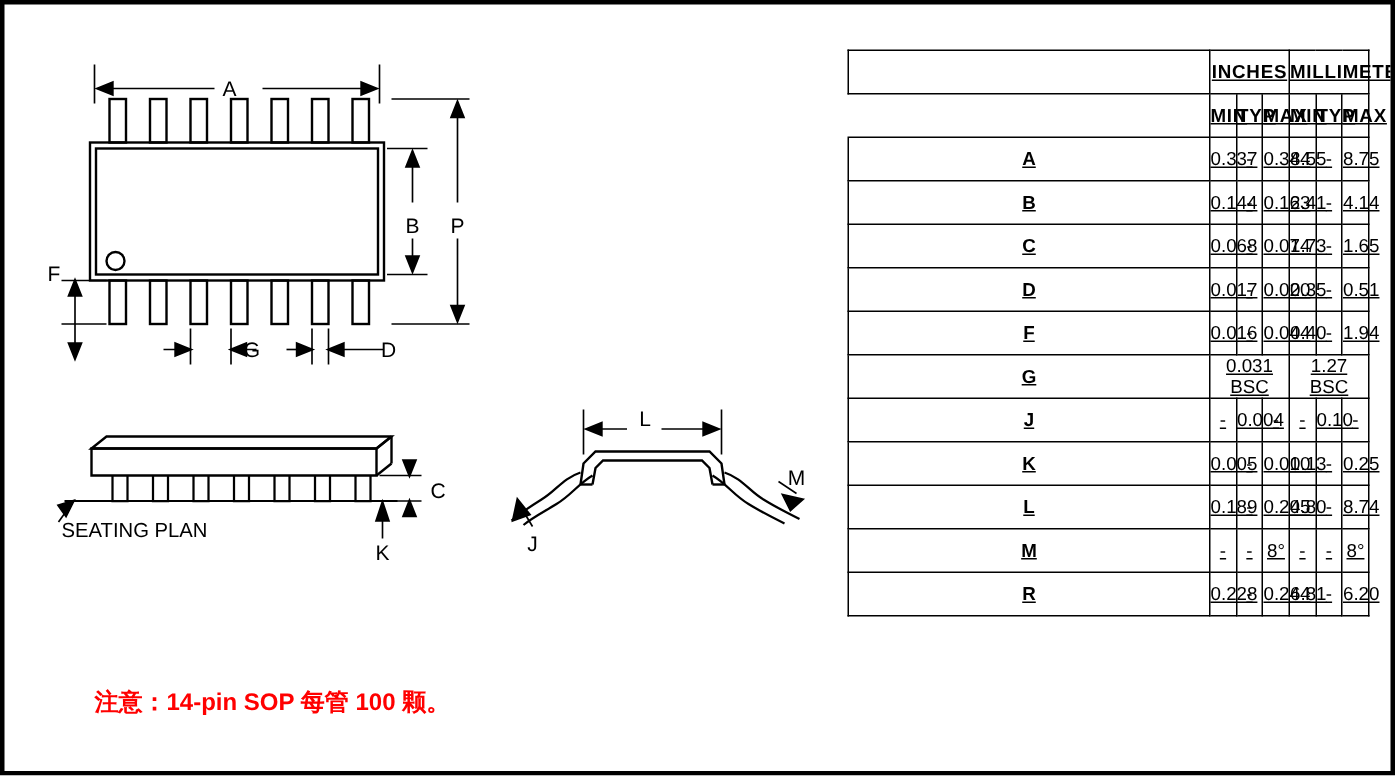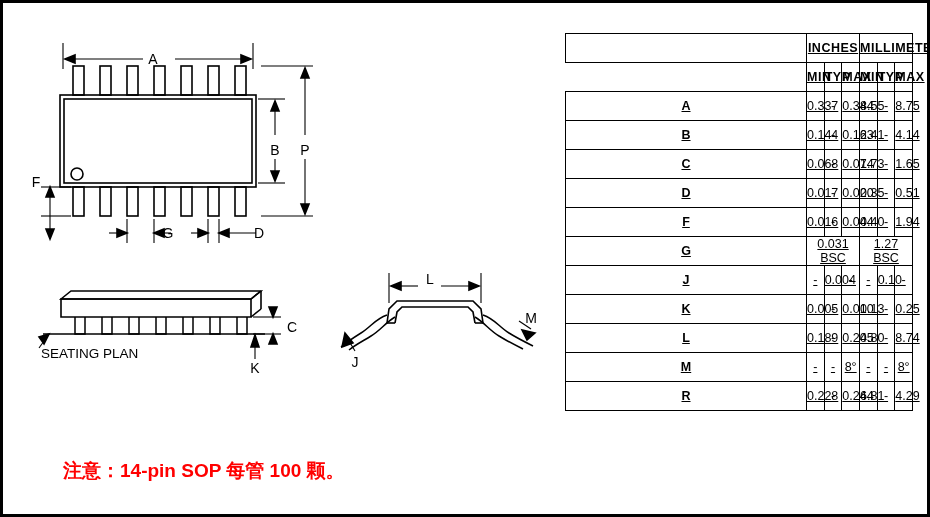--- a/index.html
+++ b/index.html
@@ -26,21 +26,21 @@
     top: 0;
     width: 560px;
     height: 511px;
   }
   #drawing svg { display: block; }
 
   .note {
     position: absolute;
     left: 60px;
     top: 455px;
-    font-size: 19px;
+    font-size: 16px;
     font-weight: bold;
     color: #ff0000;
     white-space: nowrap;
     letter-spacing: 0px;
   }
 
   
   #table-wrap {
     position: absolute;
     left: 562px;
@@ -337,19 +337,19 @@
           <td class="val">-</td>
           <td class="val">8°</td>
         </tr>
         <tr>
           <td class="sym">R</td>
           <td class="val">0.228</td>
           <td class="val">-</td>
           <td class="val">0.244</td>
           <td class="val">6.81</td>
           <td class="val">-</td>
-          <td class="val">4.29</td>
+          <td class="val">6.20</td>
         </tr>
       </tbody>
     </table>
   </div>
 
 </div>
 
 </body></html>

